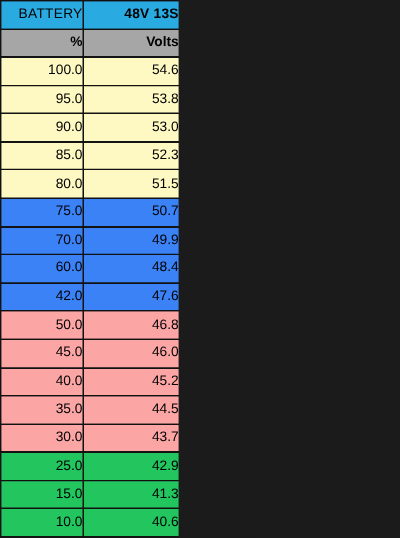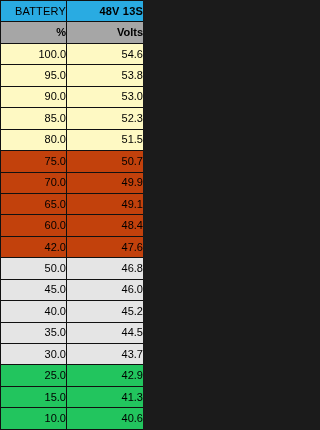--- a/index.html
+++ b/index.html
@@ -41,22 +41,22 @@
     letter-spacing: 0.2px;
   }
   td.hdr-main.bold { font-weight: bold; font-size: 12px; }
 
   td.hdr-sub {
     background: #a6a6a6;
     font-weight: bold;
     font-size: 12px;
   }
   td.lvl-dark-green  { background: #fef9c3; }
-  td.lvl-light-green { background: #c2410c; }
-  td.lvl-yellow      { background: #e5e5e5; }
+  td.lvl-light-green { background: #3b82f6; }
+  td.lvl-yellow      { background: #fca5a5; }
   td.lvl-orange      { background: #22c55e; }
 </style>
 </head>
 <body>
 
 <table id="chart-table">
   <colgroup>
     <col class="col-pct">
     <col class="col-volt">
   </colgroup>
@@ -91,24 +91,20 @@
       </tr>
       <tr>
         <td class="lvl-light-green">75.0</td>
         <td class="lvl-light-green">50.7</td>
       </tr>
       <tr>
         <td class="lvl-light-green">70.0</td>
         <td class="lvl-light-green">49.9</td>
       </tr>
       <tr>
-        <td class="lvl-light-green">65.0</td>
-        <td class="lvl-light-green">49.1</td>
-      </tr>
-      <tr>
         <td class="lvl-light-green">60.0</td>
         <td class="lvl-light-green">48.4</td>
       </tr>
       <tr>
         <td class="lvl-light-green">42.0</td>
         <td class="lvl-light-green">47.6</td>
       </tr>
       <tr>
         <td class="lvl-yellow">50.0</td>
         <td class="lvl-yellow">46.8</td>

